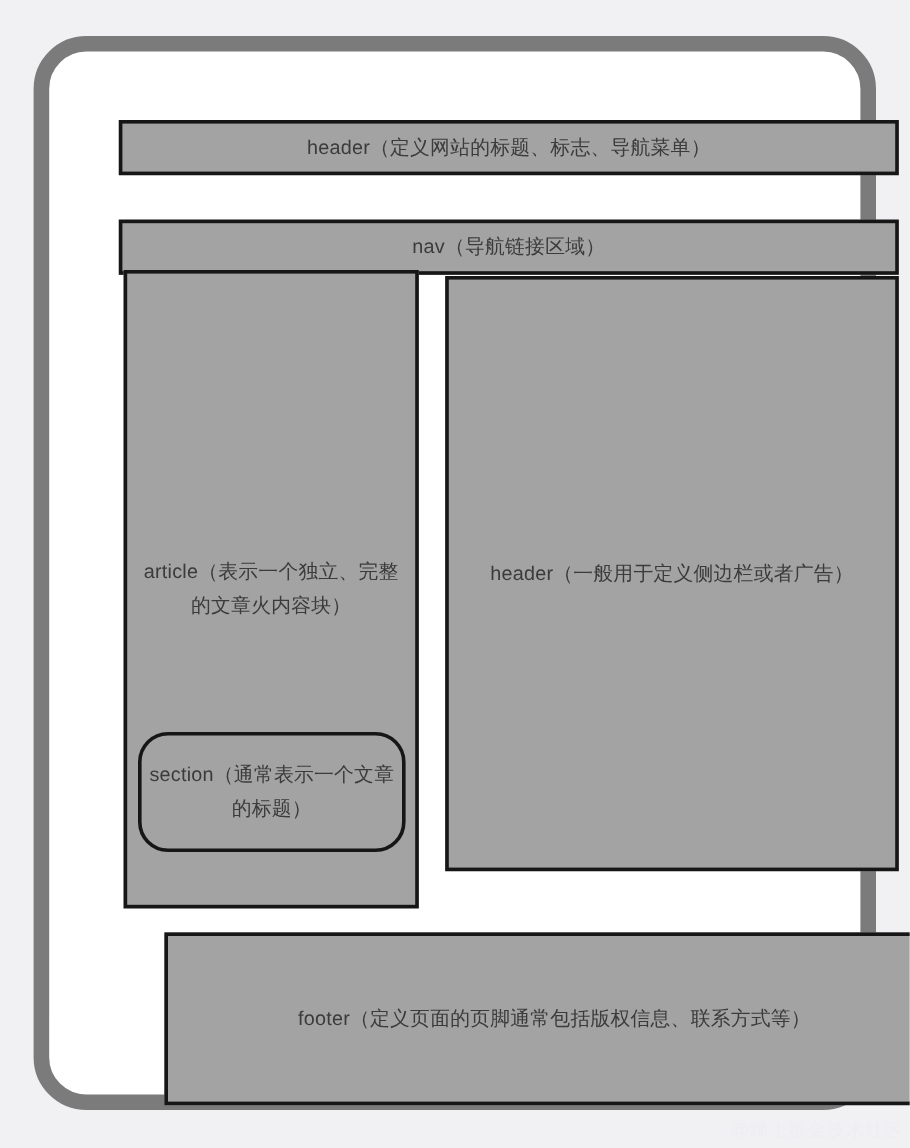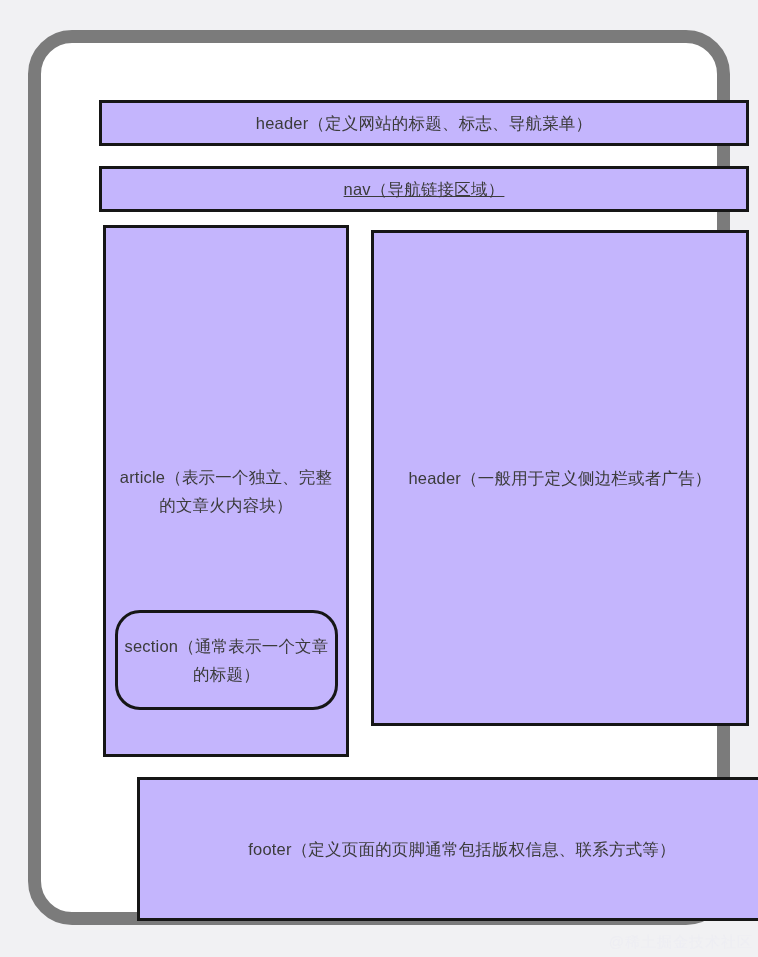--- a/index.html
+++ b/index.html
@@ -25,32 +25,32 @@
     box-sizing: border-box;
     border: 13px solid #7b7b7b;
     border-radius: 44px;
     background: #ffffff;
   }
   
   .box {
     position: absolute;
     box-sizing: border-box;
     border: 3px solid #161616;
-    background: #c4b5fd;
+    background: #a3a3a3;
     display: flex;
     align-items: center;
     justify-content: center;
     text-align: center;
     color: #3b3b3b;
     font-size: 16.5px;
     line-height: 28px;
     letter-spacing: 0.2px;
   }
   .box-header { left: 58px; top: 57px;  width: 650px; height: 46px;  }
-  .box-nav    { left: 58px; top: 123px; width: 650px; height: 46px; text-decoration: underline;  }
+  .box-nav    { left: 58px; top: 140px; width: 650px; height: 46px;  }
   .box-article{ left: 62px; top: 182px; width: 246px; height: 532px; padding: 0 6px; justify-content: flex-end; }
   .box-aside  { left: 330px; top: 187px; width: 378px; height: 496px; padding: 0 10px; }
   .box-footer { left: 58px; top: 734px; width: 650px; height: 144px; margin-left: 38px; }
   
   .box-section{
     left: 9px; top: 382px;
     width: 223px; height: 100px;
     padding: 0 3px;
     border-radius: 25px;
   }

